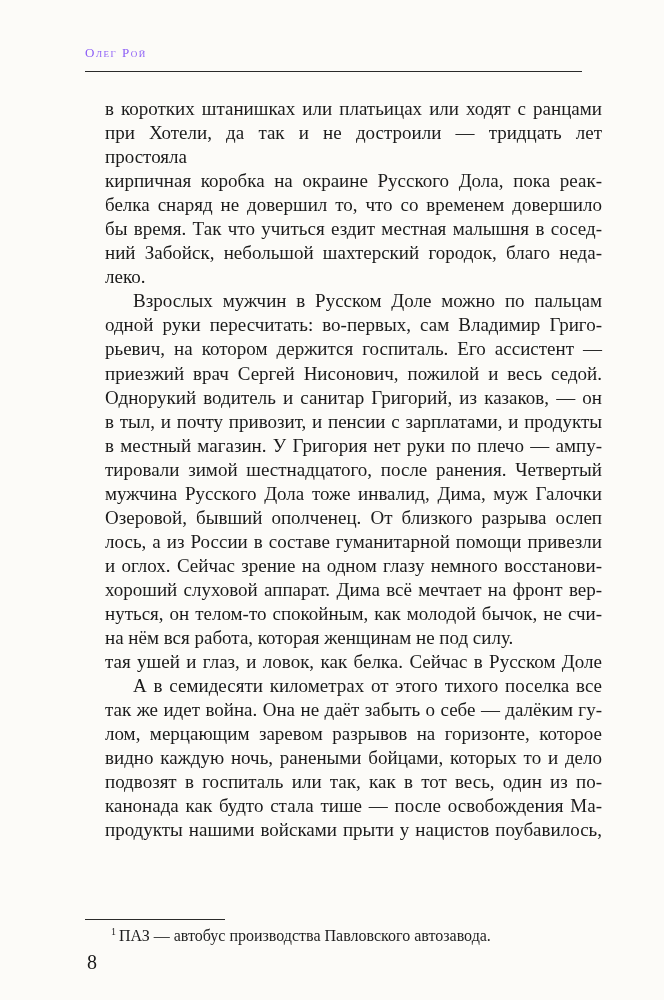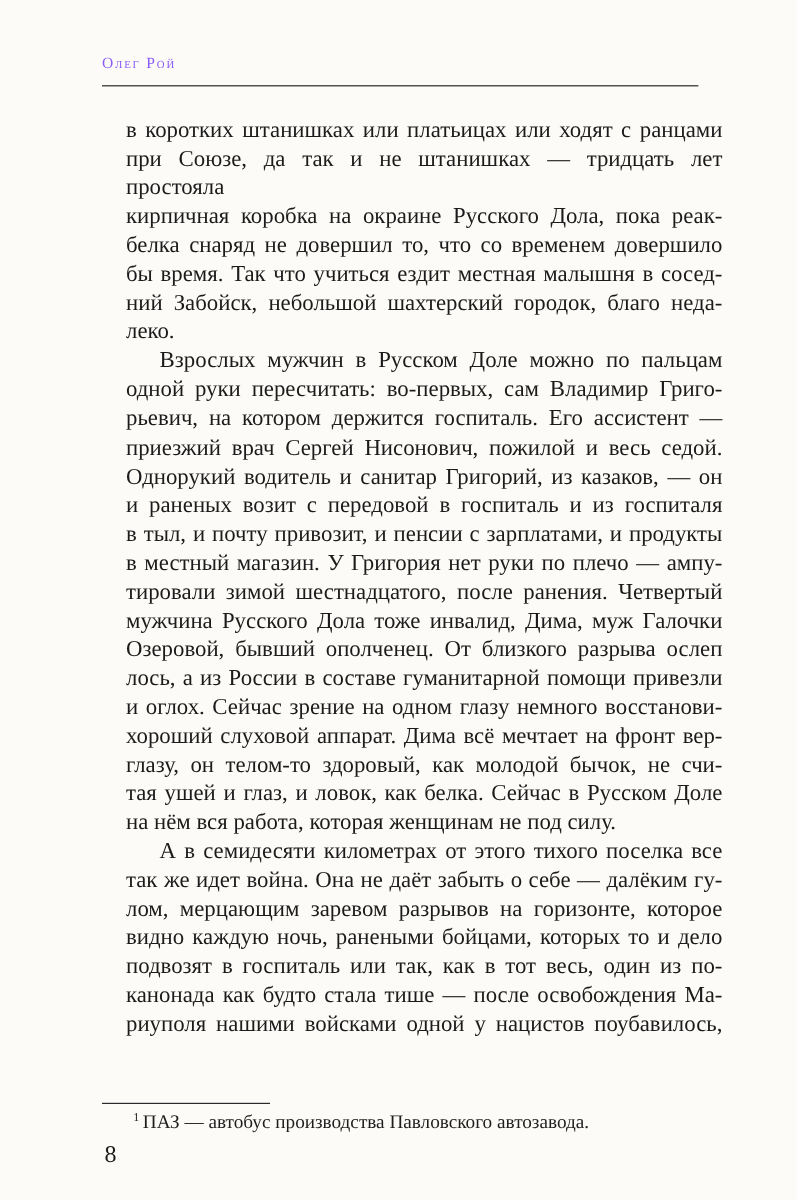--- a/index.html
+++ b/index.html
@@ -94,50 +94,49 @@
 <body>
 
 <div class="page">
 
   <div class="running-header">Олег Рой</div>
 
   <div class="header-rule"></div>
 
   <div class="body-text">
       <div class="line">в коротких штанишках или платьицах или ходят с ранцами</div>
-      <div class="line">при Союзе, да так и не штанишках — тридцать лет простояла</div>
+      <div class="line">при Хотели, да так и не достроили — тридцать лет простояла</div>
       <div class="line">кирпичная коробка на окраине Русского Дола, пока реак-</div>
       <div class="line">белка снаряд не довершил то, что со временем довершило</div>
       <div class="line">бы время. Так что учиться ездит местная малышня в сосед-</div>
       <div class="line">ний Забойск, небольшой шахтерский городок, благо неда-</div>
       <div class="line para-end">леко.</div>
       <div class="line indented">Взрослых мужчин в Русском Доле можно по пальцам</div>
       <div class="line">одной руки пересчитать: во-первых, сам Владимир Григо-</div>
       <div class="line">рьевич, на котором держится госпиталь. Его ассистент —</div>
       <div class="line">приезжий врач Сергей Нисонович, пожилой и весь седой.</div>
       <div class="line">Однорукий водитель и санитар Григорий, из казаков, — он</div>
-      <div class="line">и раненых возит с передовой в госпиталь и из госпиталя</div>
       <div class="line">в тыл, и почту привозит, и пенсии с зарплатами, и продукты</div>
       <div class="line">в местный магазин. У Григория нет руки по плечо — ампу-</div>
       <div class="line">тировали зимой шестнадцатого, после ранения. Четвертый</div>
       <div class="line">мужчина Русского Дола тоже инвалид, Дима, муж Галочки</div>
       <div class="line">Озеровой, бывший ополченец. От близкого разрыва ослеп</div>
       <div class="line">лось, а из России в составе гуманитарной помощи привезли</div>
       <div class="line">и оглох. Сейчас зрение на одном глазу немного восстанови-</div>
       <div class="line">хороший слуховой аппарат. Дима всё мечтает на фронт вер-</div>
-      <div class="line">глазу, он телом-то здоровый, как молодой бычок, не счи-</div>
+      <div class="line">нуться, он телом-то спокойным, как молодой бычок, не счи-</div>
+      <div class="line para-end">на нём вся работа, которая женщинам не под силу.</div>
       <div class="line">тая ушей и глаз, и ловок, как белка. Сейчас в Русском Доле</div>
-      <div class="line para-end">на нём вся работа, которая женщинам не под силу.</div>
       <div class="line indented">А в семидесяти километрах от этого тихого поселка все</div>
       <div class="line">так же идет война. Она не даёт забыть о себе — далёким гу-</div>
       <div class="line">лом, мерцающим заревом разрывов на горизонте, которое</div>
       <div class="line">видно каждую ночь, ранеными бойцами, которых то и дело</div>
       <div class="line">подвозят в госпиталь или так, как в тот весь, один из по-</div>
       <div class="line">канонада как будто стала тише — после освобождения Ма-</div>
-      <div class="line">риуполя нашими войсками одной у нацистов поубавилось,</div>
+      <div class="line">продукты нашими войсками прыти у нацистов поубавилось,</div>
     </div>
 
   <div class="footnote-rule"></div>
 
   <div class="footnote"><sup>1</sup><span>ПАЗ — автобус производства Павловского автозавода.</span></div>
 
   <div class="page-number">8</div>
 
 </div>
 

